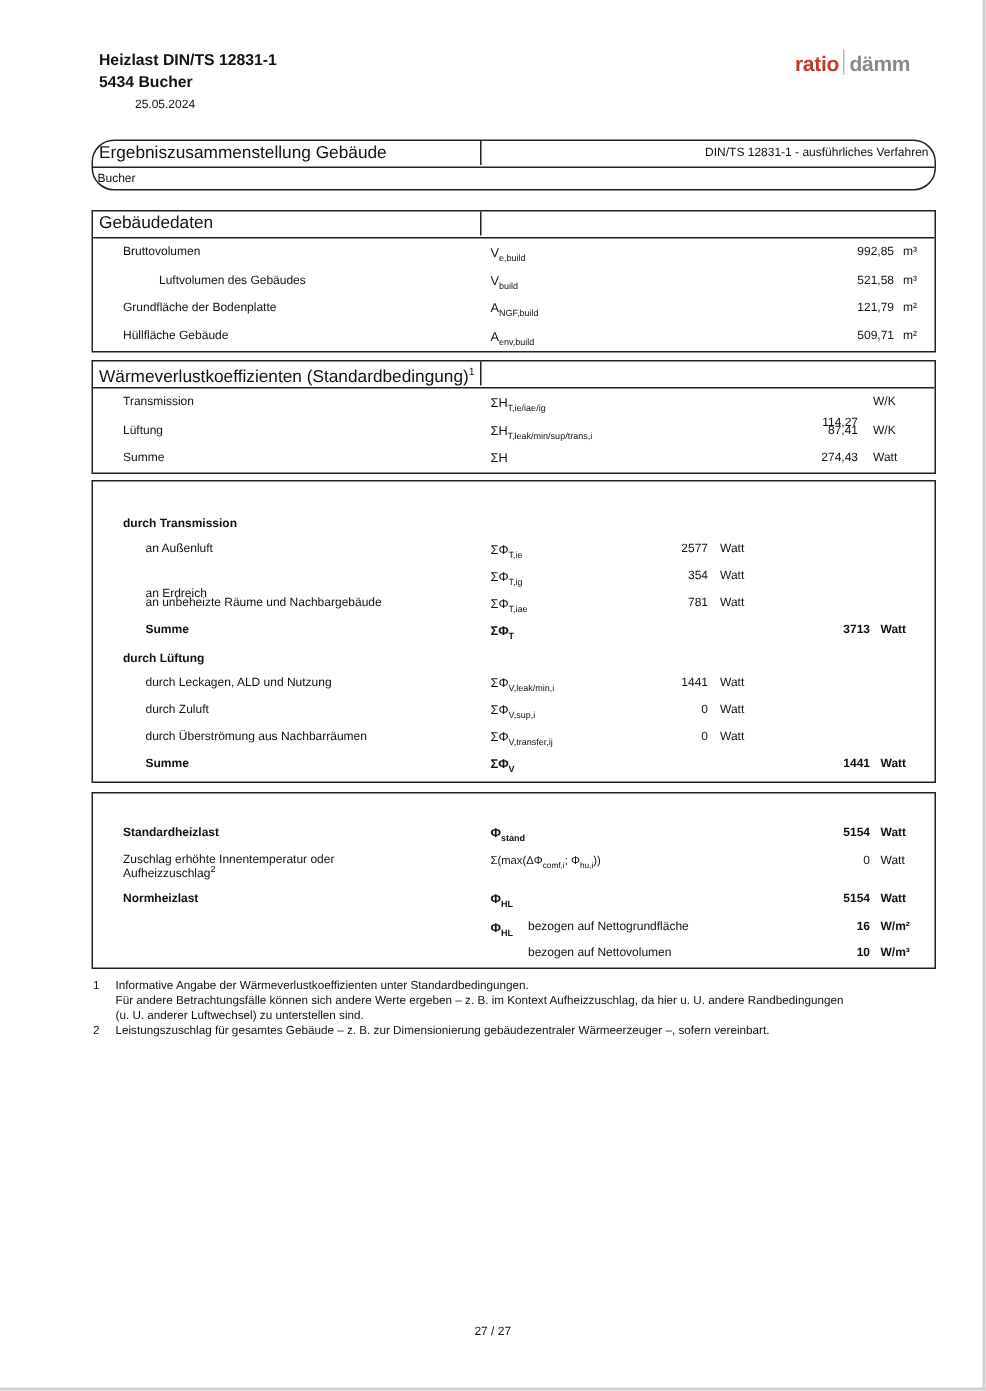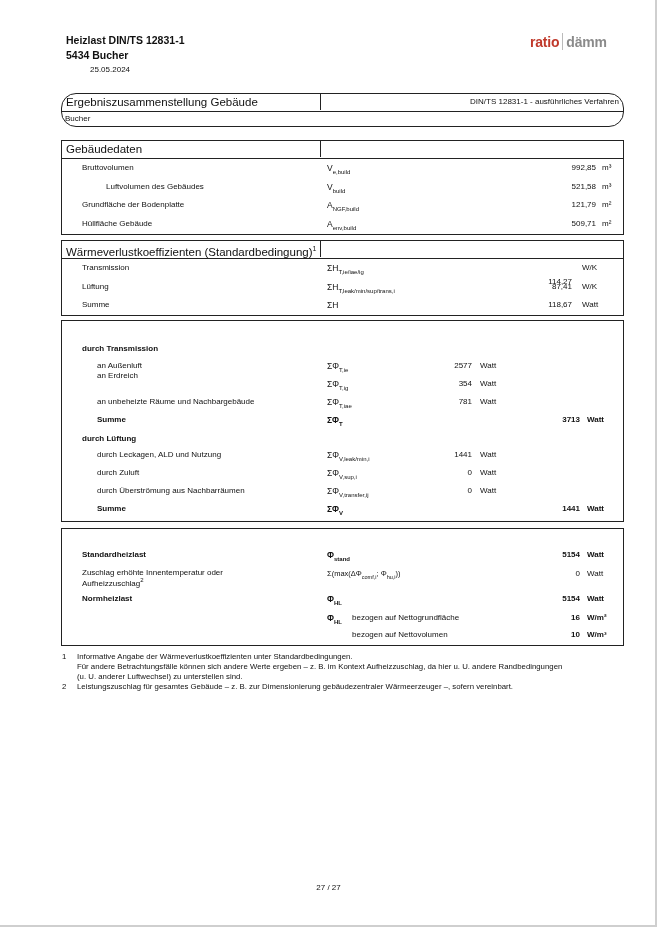--- a/index.html
+++ b/index.html
@@ -88,33 +88,33 @@
       <div class="row" style="left:20px; top:22px;">Transmission</div>
       <div class="row sym" style="left:265px; top:22px;"><span>ΣH</span><sub>T,ie/iae/ig</sub></div>
       <div class="row num" style="left:440px; width:70px; top:22px;margin-top:14px;">114,27</div>
       <div class="row" style="left:520px; top:22px;">W/K</div>
       <div class="row" style="left:20px; top:40.5px;">Lüftung</div>
       <div class="row sym" style="left:265px; top:40.5px;"><span>ΣH</span><sub>T,leak/min/sup/trans,i</sub></div>
       <div class="row num" style="left:440px; width:70px; top:40.5px;">87,41</div>
       <div class="row" style="left:520px; top:40.5px;">W/K</div>
       <div class="row" style="left:20px; top:59px;">Summe</div>
       <div class="row sym" style="left:265px; top:59px;"><span>ΣH</span><sub></sub></div>
-      <div class="row num" style="left:440px; width:70px; top:59px;">118,67</div>
+      <div class="row num" style="left:440px; width:70px; top:59px;">274,43</div>
       <div class="row" style="left:520px; top:59px;">Watt</div>
     </div>
 </div>
 
 <div class="box" style="top:320px; height:202px;">
   <div class="row bold" style="left:20px; top:23px;">durch Transmission</div>
   <div id="wv-trans-rows">
       <div class="row" style="left:35px; top:40px;">an Außenluft</div>
       <div class="row sym" style="left:265px; top:40px;"><span>ΣΦ</span><sub>T,ie</sub></div>
       <div class="row num" style="left:360px; width:50px; top:40px;">2577</div>
       <div class="row" style="left:418px; top:40px;">Watt</div>
-      <div class="row" style="left:35px; top:50px;text-align:center;">an Erdreich</div>
+      <div class="row" style="left:35px; top:70px;text-align:center;">an Erdreich</div>
       <div class="row sym" style="left:265px; top:58px;"><span>ΣΦ</span><sub>T,ig</sub></div>
       <div class="row num" style="left:360px; width:50px; top:58px;">354</div>
       <div class="row" style="left:418px; top:58px;">Watt</div>
       <div class="row" style="left:35px; top:76px;">an unbeheizte Räume und Nachbargebäude</div>
       <div class="row sym" style="left:265px; top:76px;"><span>ΣΦ</span><sub>T,iae</sub></div>
       <div class="row num" style="left:360px; width:50px; top:76px;">781</div>
       <div class="row" style="left:418px; top:76px;">Watt</div>
       <div class="row bold" style="left:35px; top:94px;">Summe</div>
       <div class="row sym bold" style="left:265px; top:94px;"><span>ΣΦ</span><sub>T</sub></div>
       <div class="row bold num" style="left:460px; width:58px; top:94px;">3713</div>

